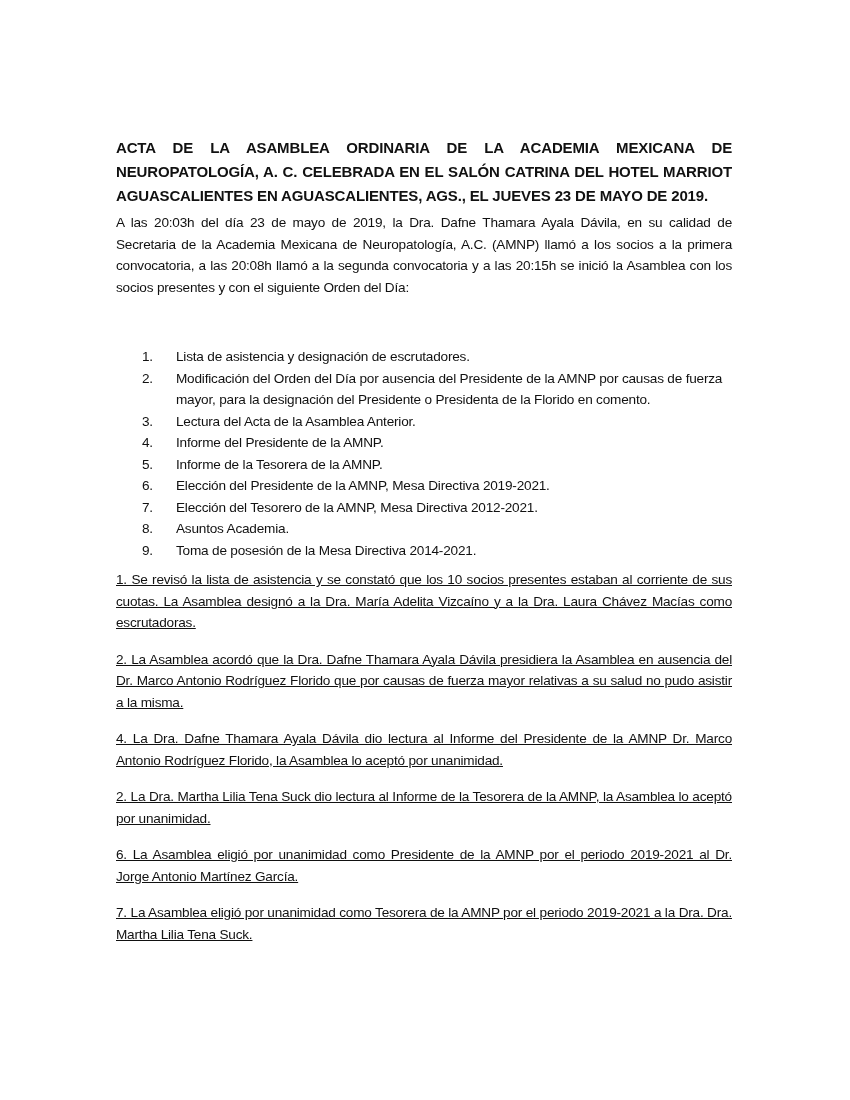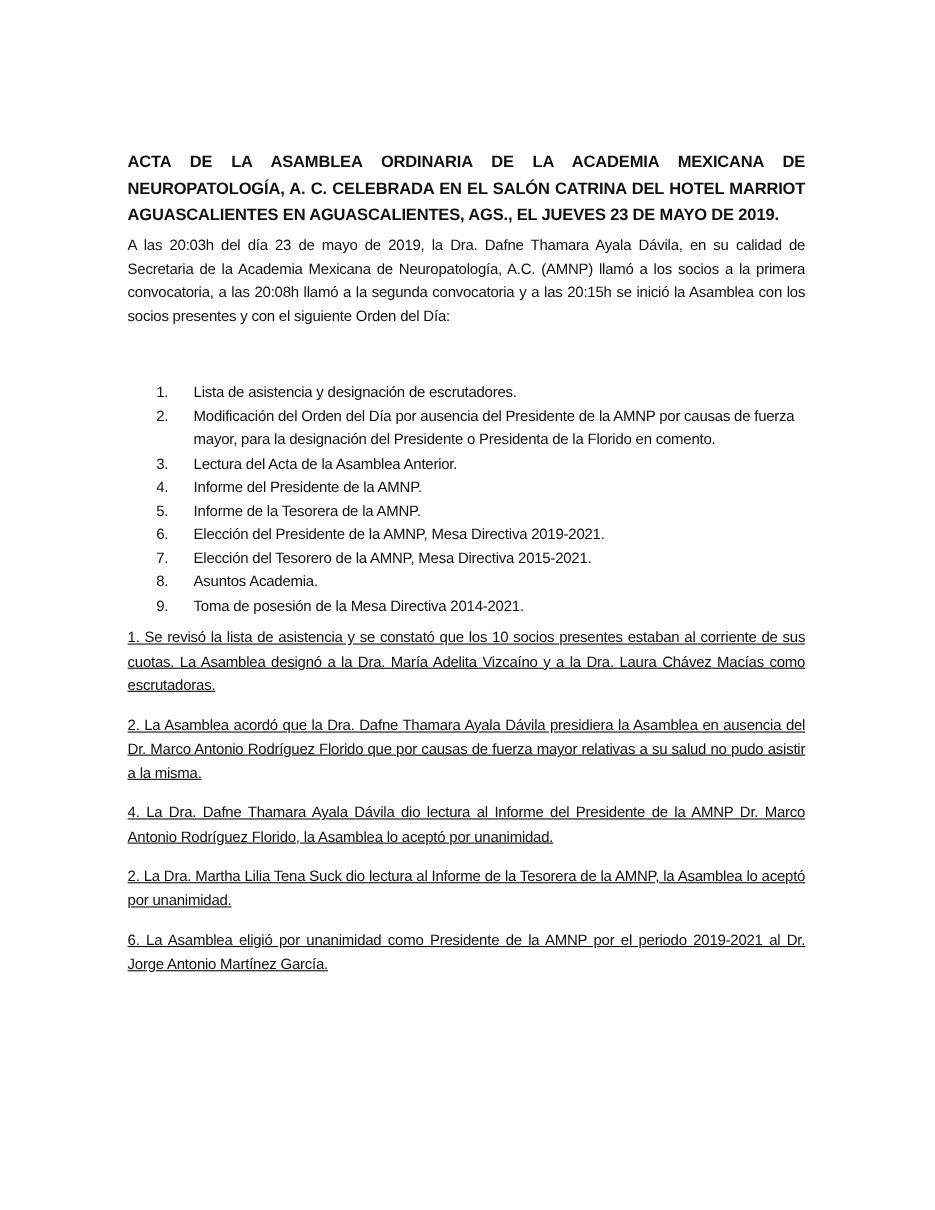--- a/index.html
+++ b/index.html
@@ -117,32 +117,33 @@
     <li>
         <span class="num">5.</span>
         <span class="txt">Informe de la Tesorera de la AMNP.</span>
       </li>
     <li>
         <span class="num">6.</span>
         <span class="txt">Elección del Presidente de la AMNP, Mesa Directiva 2019-2021.</span>
       </li>
     <li>
         <span class="num">7.</span>
-        <span class="txt">Elección del Tesorero de la AMNP, Mesa Directiva 2015-2021.</span>
+        <span class="txt">Elección del Tesorero de la AMNP, Mesa Directiva 2012-2021.</span>
       </li>
     <li>
         <span class="num">8.</span>
         <span class="txt">Asuntos Academia.</span>
       </li>
     <li>
         <span class="num">9.</span>
         <span class="txt">Toma de posesión de la Mesa Directiva 2014-2021.</span>
       </li>
   </ol>
 
   <div class="paras">
     <p>1. Se revisó la lista de asistencia y se constató que los 10 socios presentes estaban al corriente de sus cuotas. La Asamblea designó a la Dra. María Adelita Vizcaíno y a la Dra. Laura Chávez Macías como escrutadoras.</p>
     <p>2. La Asamblea acordó que la Dra. Dafne Thamara Ayala Dávila presidiera la Asamblea en ausencia del Dr. Marco Antonio Rodríguez Florido que por causas de fuerza mayor relativas a su salud no pudo asistir a la misma.</p>
     <p>4. La Dra. Dafne Thamara Ayala Dávila dio lectura al Informe del Presidente de la AMNP Dr. Marco Antonio Rodríguez Florido, la Asamblea lo aceptó por unanimidad.</p>
     <p>2. La Dra. Martha Lilia Tena Suck dio lectura al Informe de la Tesorera de la AMNP, la Asamblea lo aceptó por unanimidad.</p>
     <p>6. La Asamblea eligió por unanimidad como Presidente de la AMNP por el periodo 2019-2021 al Dr. Jorge Antonio Martínez García.</p>
+    <p>7. La Asamblea eligió por unanimidad como Tesorera de la AMNP por el periodo 2019-2021 a la Dra. Dra. Martha Lilia Tena Suck.</p>
   </div>
 </div>
 
 </body></html>

